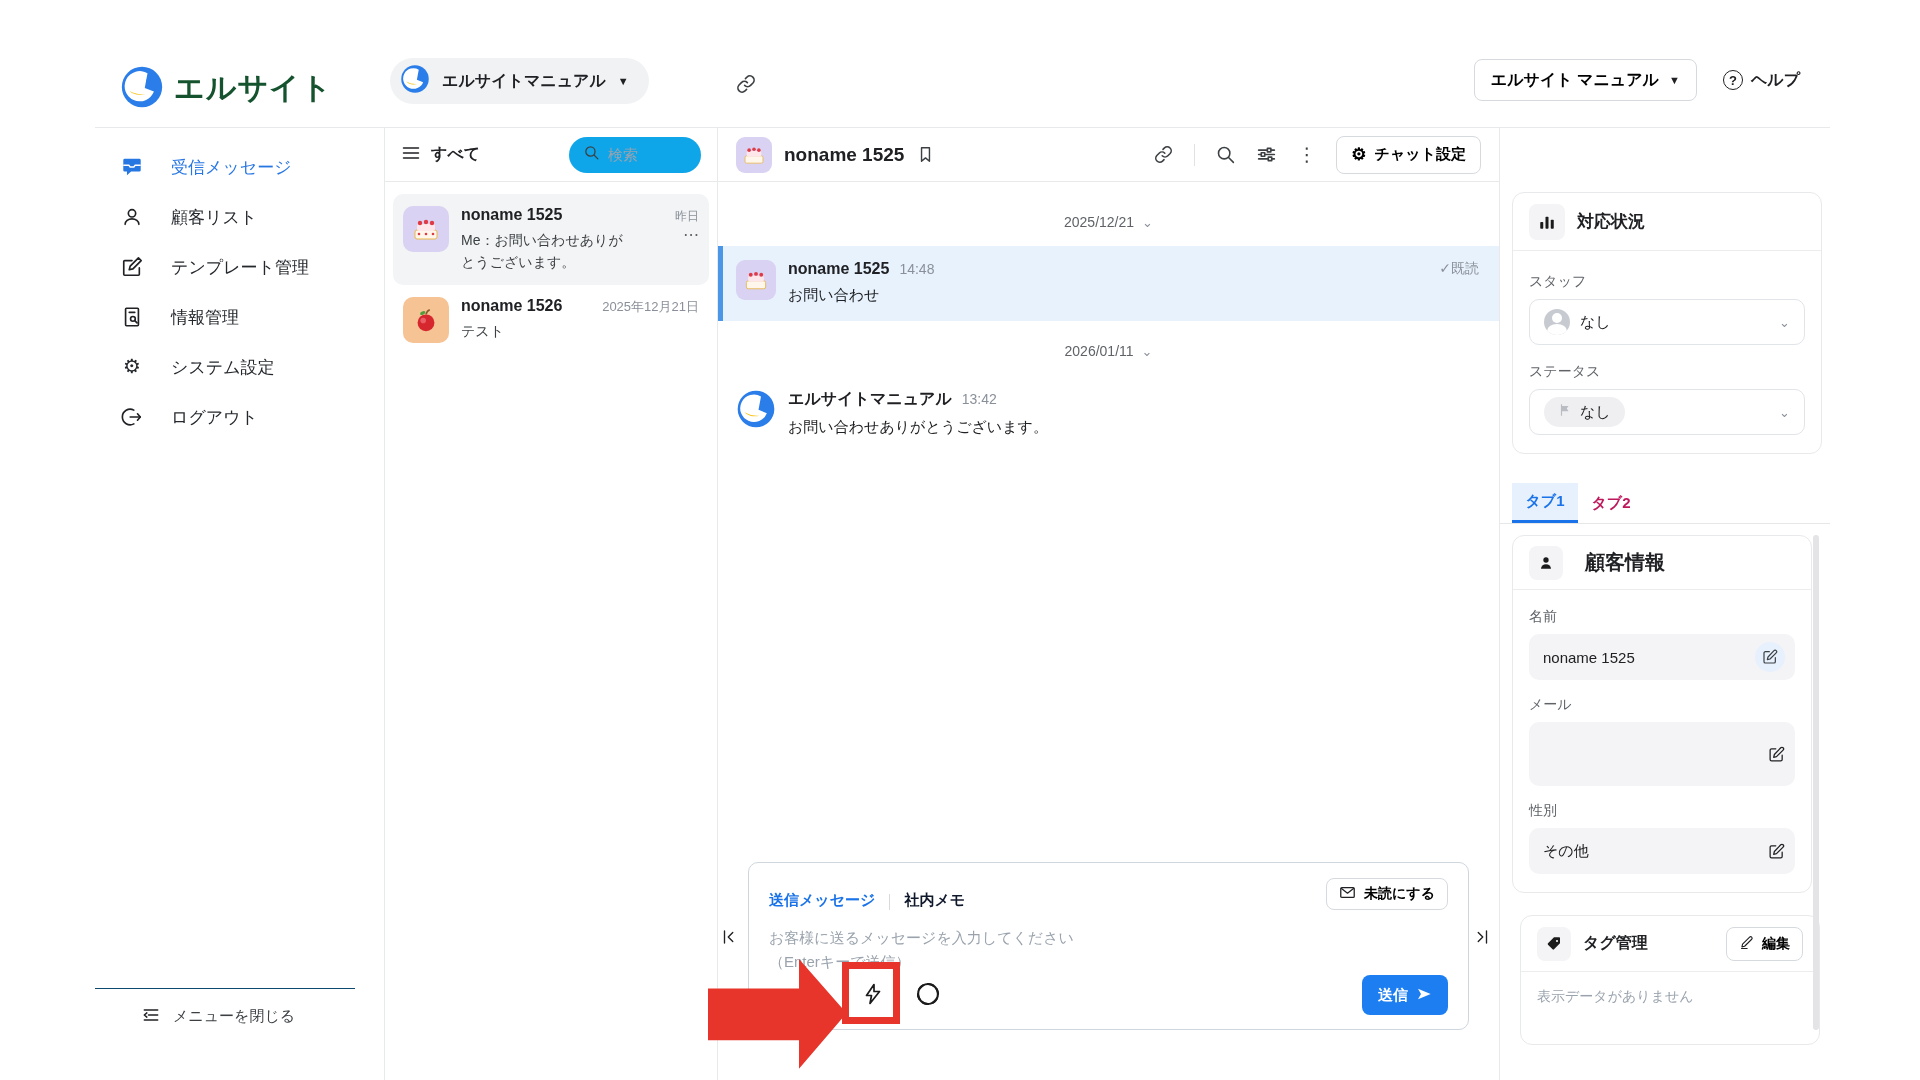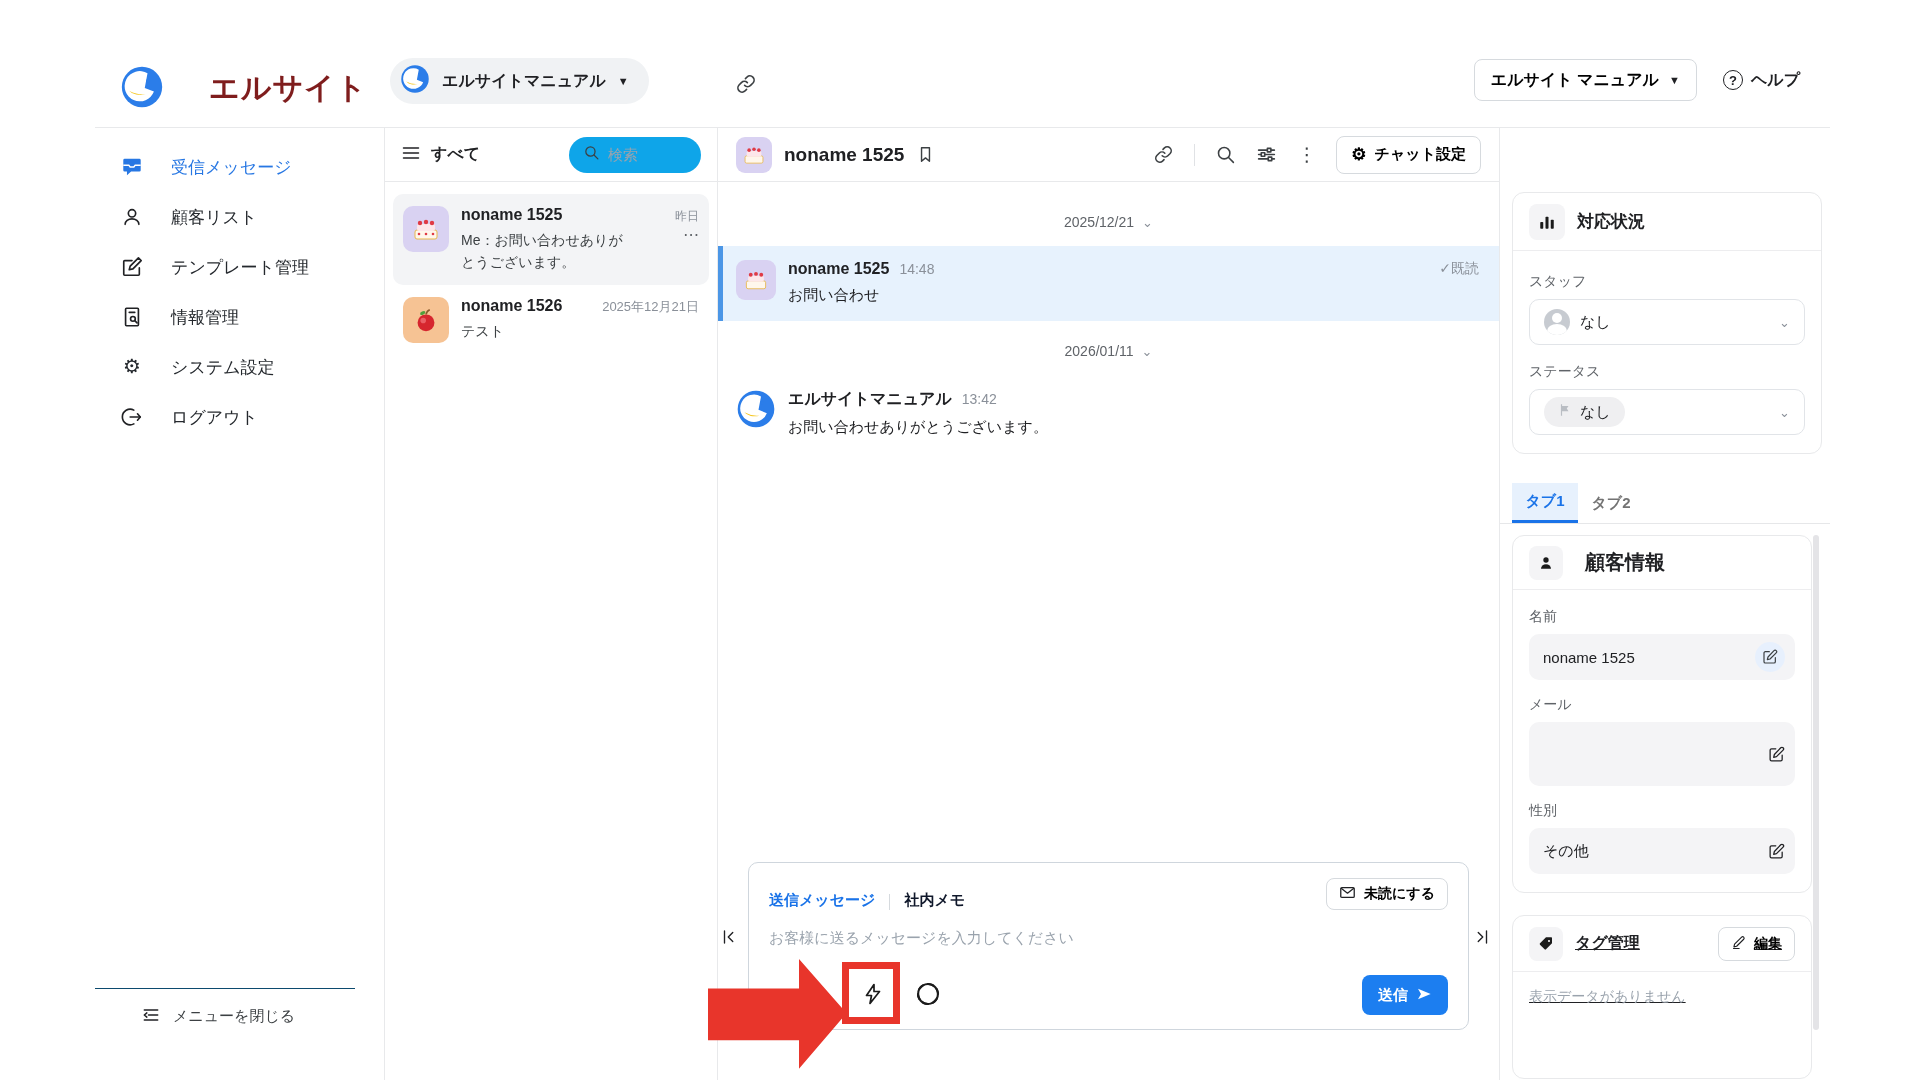--- a/index.html
+++ b/index.html
@@ -4,21 +4,21 @@
 <style>
   * { margin:0; padding:0; box-sizing:border-box; }
   html,body { width:1920px; height:1080px; background:#fff;
     font-family:"Liberation Sans","DejaVu Sans",sans-serif; color:#202124; }
   .app { position:relative; width:1920px; height:1080px; overflow:hidden; background:#fff; }
 
   
   .topbar { position:absolute; left:95px; top:50px; width:1735px; height:78px;
     border-bottom:1px solid #e8e9eb; display:flex; align-items:center; }
   .brand { display:flex; align-items:center; gap:10px; margin-left:25px; }
-  .brand-name { color:#7f1d1d; font-size:30px; font-weight:bold; letter-spacing:1px;margin-left:35px; }
+  .brand-name { color:#14532d; font-size:30px; font-weight:bold; letter-spacing:1px; }
   .workspace-pill { position:absolute; left:295px; top:8px; height:46px; background:#f0f2f4;
     border-radius:23px; display:flex; align-items:center; gap:12px; padding:0 20px 0 10px; cursor:pointer; }
   .workspace-pill .label { font-size:16px; font-weight:600; }
   .caret { font-size:11px; color:#202124; }
   .top-link { position:absolute; left:640px; top:23px; }
   .top-right { position:absolute; right:30px; top:9px; display:flex; align-items:center; gap:26px; }
   .account-btn { height:42px; border:1px solid #d6dade; border-radius:8px; background:#fff;
     display:flex; align-items:center; gap:10px; padding:0 16px; font-size:16px; font-weight:600; cursor:pointer; }
   .help { display:flex; align-items:center; gap:8px; font-size:16px; font-weight:600; cursor:pointer; }
   .qmark { width:20px; height:20px; border:1.6px solid #202124; border-radius:50%;
@@ -130,33 +130,33 @@
     align-items:center; gap:8px; padding:0 14px; }
   .gray-avatar { width:26px; height:26px; border-radius:50%; background:#c7cbd1; position:relative; overflow:hidden; }
   .gray-avatar::before { content:""; position:absolute; left:8px; top:4px; width:10px; height:10px;
     border-radius:50%; background:#fff; }
   .gray-avatar::after { content:""; position:absolute; left:3px; top:15px; width:20px; height:14px;
     border-radius:50%; background:#fff; }
 
   .rp-tabs { position:absolute; left:0; top:355px; width:330px; border-bottom:1px solid #e6e7e9;
     display:flex; padding-left:12px; }
   .rp-tab { width:66px; height:40px; display:flex; align-items:center; justify-content:center;
-    font-size:15px; font-weight:600; cursor:pointer; color:#737373; }
+    font-size:15px; font-weight:600; cursor:pointer; color:#be185d; }
   .rp-tab.active { color:#1a73e8; background:#e7f1fd; border-bottom:3px solid #1a73e8; }
 
   .card-customer { position:absolute; left:12px; top:407px; width:300px; }
   .field { background:#f4f4f6; border-radius:10px; min-height:46px; display:flex;
     align-items:center; padding:6px 10px 6px 14px; }
   .field.tall { min-height:64px; }
   .field-value { font-size:15px; }
   .edit-circle { margin-left:auto; width:30px; height:30px; border-radius:50%; background:#e7f0fd;
     display:flex; align-items:center; justify-content:center; border:none; cursor:pointer; }
   .edit-plain { margin-left:auto; background:none; border:none; cursor:pointer; display:flex; }
 
-  .card-tag { position:absolute; left:12px; top:787px; width:300px; height:164px; overflow:hidden;text-decoration:underline; }
+  .card-tag { position:absolute; left:20px; top:787px; width:300px; height:130px; overflow:hidden; }
   .edit-btn { margin-left:auto; height:34px; border:1px solid #d6dade; border-radius:8px; background:#fff;
     display:flex; align-items:center; gap:8px; padding:0 12px; font-size:14px; font-weight:600; cursor:pointer; }
   .empty-text { font-size:14px; color:#9aa3ad; padding:16px; }
   .rp-scrollbar { position:absolute; left:313px; top:407px; width:6px; height:495px;
     background:#e4e4e7; border-radius:3px; cursor:pointer; }
 
   
   .anno-arrow { position:absolute; left:708px; top:953px; width:140px; height:118px; background:#e8352b;
     clip-path:polygon(0% 30%, 65% 30%, 65% 5%, 99% 51%, 65% 98%, 65% 74%, 0% 74%); z-index:50; }
   .anno-box { position:absolute; left:842px; top:962px; width:58px; height:62px;
@@ -479,20 +479,21 @@
             <svg class="ic ic-dark" width="17" height="17" viewBox="0 0 24 24" stroke-width="2">
               <rect x="2.5" y="5" width="19" height="14" rx="1.5"></rect>
                 <path d="M3.5 6.5 12 13 20.5 6.5"></path>
             </svg>
           </span>
           <span>未読にする</span>
         </button>
       </div>
       <div class="comp-ph">
         <div>お客様に送るメッセージを入力してください</div>
+        <div>（Enterキーで送信）</div>
       </div>
       <div class="comp-row3">
         <button class="bolt-btn">
           <svg width="24" height="24" viewBox="0 0 24 24" fill="none" stroke="#1b1b1b" stroke-width="1.7" stroke-linejoin="round">
             <path d="M13 2.5 5.5 13.5 h5 L9 21.5 18.5 9.5 h-5.5 z"></path>
           </svg>
         </button>
         <button class="gpt-btn">
           <svg width="26" height="26" viewBox="0 0 24 24" fill="none" stroke="#1b1b1b" stroke-width="1.9" stroke-linecap="round">
             <path d="M12 2.8 A9.2 9.2 0 0 1 21.2 12"></path>

